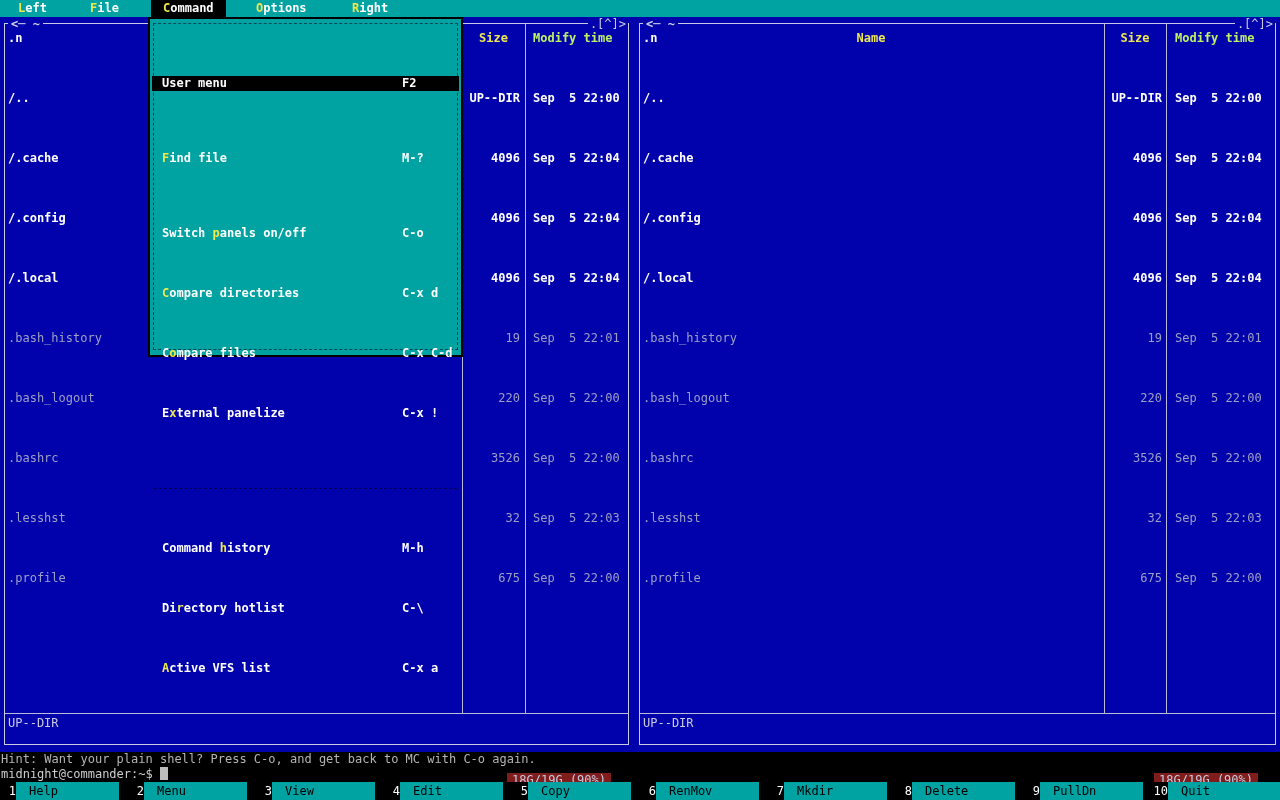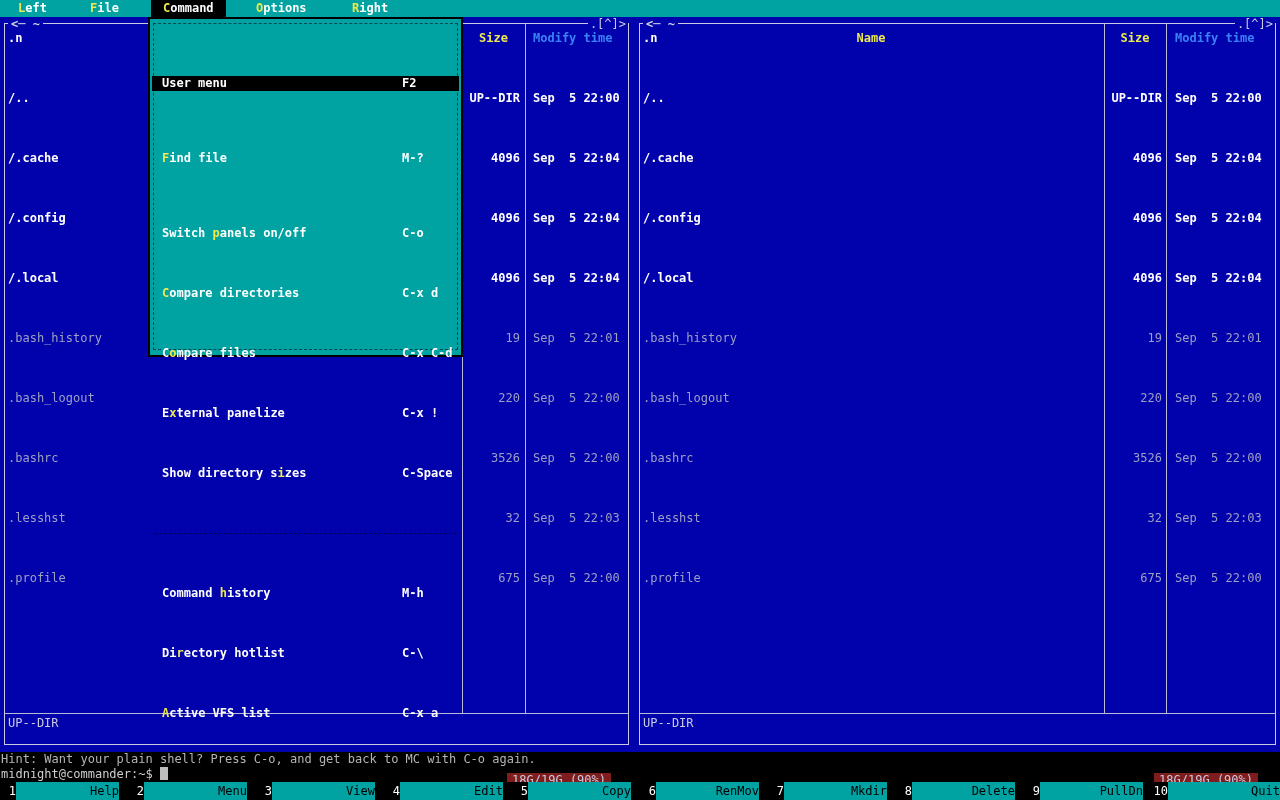--- a/index.html
+++ b/index.html
@@ -37,21 +37,21 @@
   .pcorner { position:absolute; top:0; right:3px; height:15px; line-height:15px;
              background:#0202ad; padding:0 2px; color:#c9cbe2; }
   .phead span { position:absolute; top:14px; height:15px; }
   .sortmark { left:6px; color:#ffffff; font-weight:bold; }
   .h-name { color:#ede94f; font-weight:bold; text-align:center; }
   .left  .h-name { left:2px; width:456px; }
   .right .h-name { left:2px; width:464px; }
   .h-size { color:#ede94f; font-weight:bold; text-align:center; }
   .left  .h-size { left:461px; width:61px; }
   .right .h-size { left:468px; width:60px; }
-  .h-mtime { color:#3b82f6; font-weight:bold; }
+  .h-mtime { color:#bef264; font-weight:bold; }
   .left  .h-mtime { left:531px; }
   .right .h-mtime { left:538px; }
   .csep { position:absolute; top:7px; height:689px; width:1px; background:#b9bbd6; }
   .left  .csep.c1 { left:460px; }  .left  .csep.c2 { left:523px; }
   .right .csep.c1 { left:467px; }  .right .csep.c2 { left:529px; }
   .rows { position:absolute; top:29px; left:0; right:0; }
   .prow { height:15px; position:relative; }
   .prow span { position:absolute; top:0; height:15px; }
   .rname { left:6px; }
   .left  .rsize { left:461px; width:60px; text-align:right; padding-right:3px; }
@@ -83,21 +83,21 @@
   .hintline   { position:absolute; top:752px; left:1px; height:15px; color:#b4b4b4; }
   .promptline { position:absolute; top:767px; left:1px; height:15px; color:#cdcdcd; }
   .cursor { display:inline-block; width:8px; height:13px; background:#bdbdbd;
             vertical-align:-2px; margin-left:7px; }
 
   
   .fkbar { position:absolute; top:782px; left:0; width:1280px; height:18px;
            background:#000; display:flex; }
   .fkseg { width:128px; display:flex; height:18px; line-height:18px; cursor:default; }
   .fknum { width:16px; text-align:right; color:#ffffff; }
-  .fklabel { flex:1; background:#00a2a2; color:#000000; padding-left:1px; margin-right:9px;text-align:right; }
+  .fklabel { flex:1; background:#00a2a2; color:#000000; padding-left:13px; margin-right:9px; }
   .fkseg:last-of-type .fklabel { margin-right:0; }
 </style>
 </head>
 <body>
 
 <div id="screen">
 
   
   <div class="menubar">
     
@@ -277,21 +277,20 @@
         
         
           <div class="mi"><span class="pre">Switch </span><span class="hot">p</span><span>anels on/off</span><span class="sc">C-o</span></div>
         
           <div class="mi"><span class="pre"></span><span class="hot">C</span><span>ompare directories</span><span class="sc">C-x d</span></div>
         
           <div class="mi"><span class="pre">C</span><span class="hot">o</span><span>mpare files</span><span class="sc">C-x C-d</span></div>
         
           <div class="mi"><span class="pre">E</span><span class="hot">x</span><span>ternal panelize</span><span class="sc">C-x !</span></div>
         
-          <div class="mi"><span class="pre">Show directory s</span><span class="hot">i</span><span>zes</span><span class="sc">C-Space</span></div>
         
           <div class="mi sep"><span class="pre"></span><span class="hot"></span><span></span><span class="sc"></span></div>
         
           <div class="mi"><span class="pre">Command </span><span class="hot">h</span><span>istory</span><span class="sc">M-h</span></div>
         
           <div class="mi"><span class="pre">Di</span><span class="hot">r</span><span>ectory hotlist</span><span class="sc">C-\</span></div>
         
           <div class="mi"><span class="pre"></span><span class="hot">A</span><span>ctive VFS list</span><span class="sc">C-x a</span></div>
         
           

